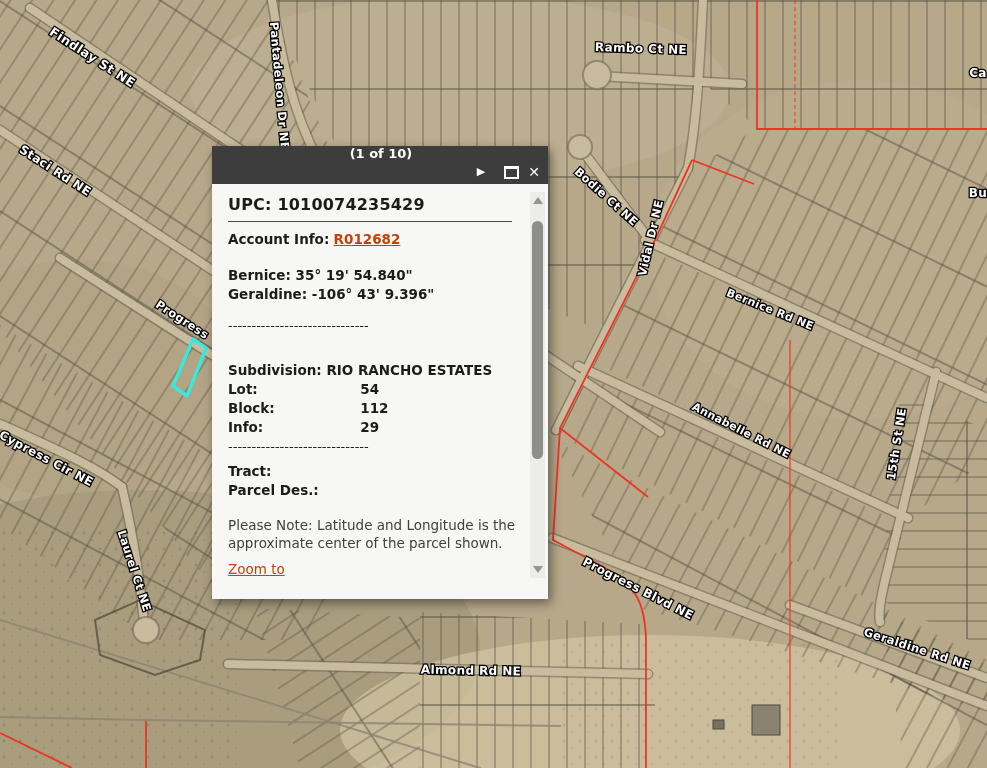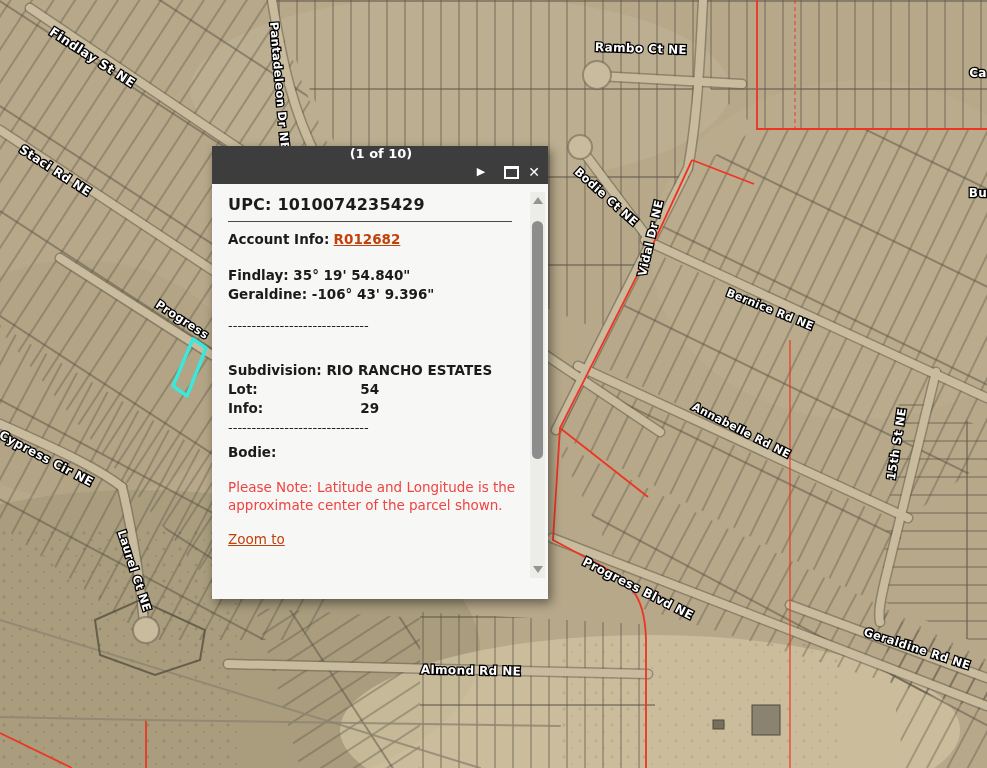--- a/index.html
+++ b/index.html
@@ -29,22 +29,22 @@
   .row-upc{font-size:16px;font-weight:bold;letter-spacing:.2px;}
   .hr-solid{border:0;border-top:1px solid #4a4a4a;margin:7px 0 8px 0;}
   .row-account{margin-bottom:17px;}
   a.ilink{color:#c2410c;text-decoration:underline;}
   .sep-row{margin-top:14px;line-height:15px;font-size:13px;color:#222;}
   .row-subdiv{margin-top:28px;}
   .field-row{line-height:19px;}
   .field-label{display:inline-block;width:128px;font-weight:bold;}
   .field-value{font-weight:bold;}
   .row-tract{margin-top:8px;}
-  .row-note{margin-top:16px;line-height:18px;width:288px;color:#ef4444;}
-  .row-zoom{margin-top:16px;}
+  .row-note{margin-top:16px;line-height:18px;width:288px;color:#404040;}
+  .row-zoom{margin-top:8px;}
 
   
   .vscroll{position:absolute;top:8px;right:3px;width:15px;height:386px;background:#ecece9;}
   .arrow-up{position:absolute;top:5px;left:2.5px;width:0;height:0;
             border-left:5px solid transparent;border-right:5px solid transparent;
             border-bottom:7px solid #949494;cursor:pointer;}
   .arrow-down{position:absolute;bottom:5px;left:2.5px;width:0;height:0;
             border-left:5px solid transparent;border-right:5px solid transparent;
             border-top:7px solid #949494;cursor:pointer;}
   .thumb{position:absolute;top:29px;left:2px;width:11px;height:238px;background:#8d8d8d;
@@ -216,48 +216,55 @@
     </div>
 
     <hr class="hr-solid">
 
     <div class="row-account">
       <span class="b">Account Info:</span>
       <a class="ilink b" href="#">R012682</a>
     </div>
 
     <div class="b">
-      <span>Findlay:</span>
+      <span>Bernice:</span>
       <span>35° 19' 54.840"</span>
     </div>
     <div class="b">
       <span>Geraldine:</span>
       <span>-106° 43' 9.396"</span>
     </div>
 
     <div class="sep-row">------------------------------</div>
 
     <div class="row-subdiv b">
       <span>Subdivision:</span>
       <span>RIO RANCHO ESTATES</span>
     </div>
 
     <div class="field-row">
       <span class="field-label">Lot:</span>
       <span class="field-value">54</span>
     </div>
     <div class="field-row">
+      <span class="field-label">Block:</span>
+      <span class="field-value">112</span>
+    </div>
+    <div class="field-row">
       <span class="field-label">Info:</span>
       <span class="field-value">29</span>
     </div>
 
     <div class="sep-row" style="margin-top:2px;">------------------------------</div>
 
     <div class="row-tract b">
-      <span>Bodie:</span>
+      <span>Tract:</span>
+    </div>
+    <div class="b">
+      <span>Parcel Des.:</span>
     </div>
 
     <div class="row-note">Please Note: Latitude and Longitude is the approximate center of the parcel shown.</div>
 
     <div class="row-zoom">
       <a class="ilink" href="#">Zoom to</a>
     </div>
 
     <div class="vscroll">
       <div class="arrow-up"></div>

